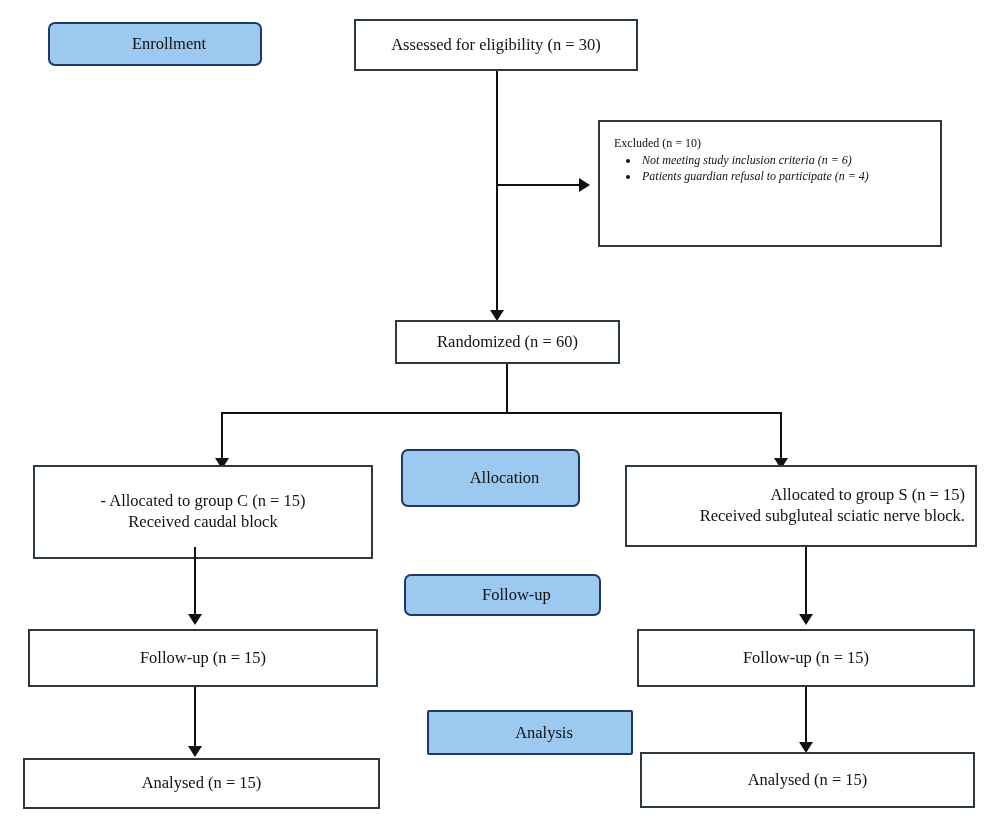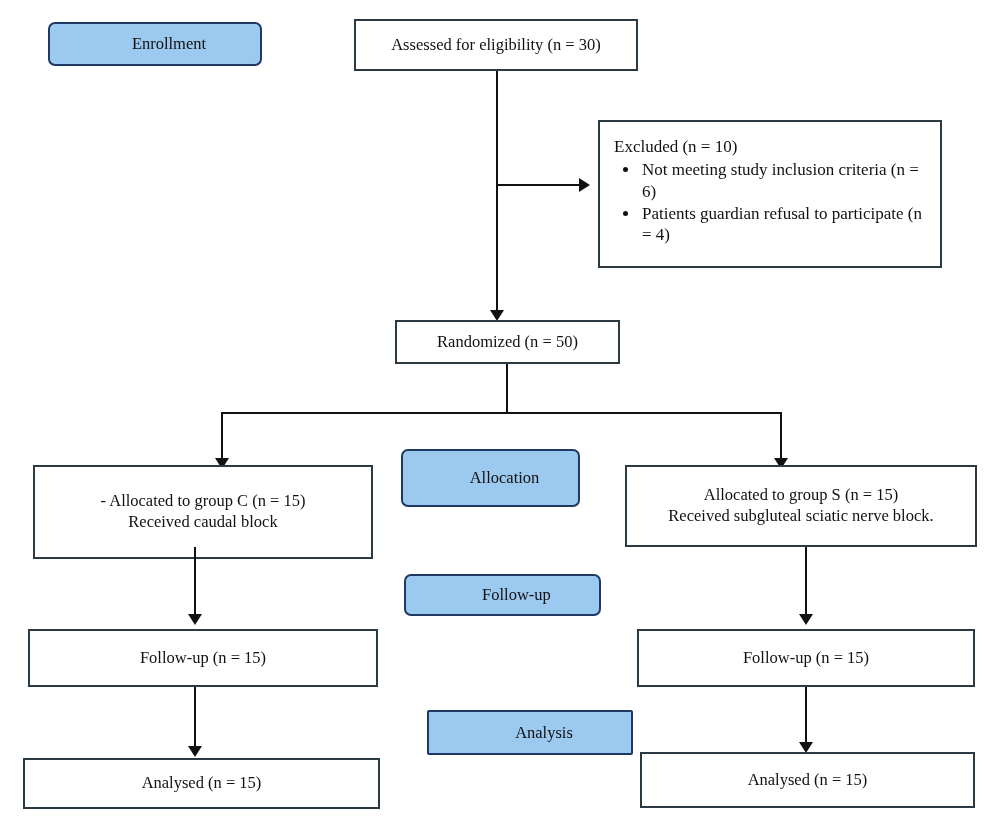--- a/index.html
+++ b/index.html
@@ -60,20 +60,21 @@
     margin: 0 0 2px 0;
   }
   ul.excl-list {
     margin: 0;
     padding: 0 0 0 26px;
     list-style: disc;
   }
   ul.excl-list li {
     margin: 0 0 1px 0;
     padding-left: 2px;
+    font-style: italic;
   }
   .line {
     position: absolute;
     background: #111111;
   }
   .vline { width: 2px; }
   .hline { height: 2px; }
   .arrow-down {
     position: absolute;
     width: 0;
@@ -104,51 +105,51 @@
   <div class="box" style="left:354px; top:19px; width:284px; height:52px;">
     <span class="inner">Assessed for eligibility (n = 30)</span>
   </div>
 
   <div class="line vline" style="left:496px; top:71px; width:2px; height:243px;"></div>
   <div class="arrow-down" style="left:490px; top:310px;"></div>
 
   <div class="line hline" style="left:496px; top:184px; width:84px; height:2px;"></div>
   <div class="arrow-right" style="left:579px; top:178px;"></div>
 
-  <div class="box align-left" style="left:598px; top:120px; width:344px; height:148px; padding:14px 8px 0 10px; font-size:17px;">
+  <div class="box align-left" style="left:598px; top:120px; width:344px; height:127px; padding:14px 8px 0 10px; font-size:12px;">
     <div class="inner" style="padding:0 4px;">
       <span class="excl-title">Excluded (n = 10)</span>
       <ul class="excl-list">
         <li>Not meeting study inclusion criteria (n = 6)</li>
         <li>Patients guardian refusal to participate (n = 4)</li>
       </ul>
     </div>
   </div>
 
   <div class="box" style="left:395px; top:320px; width:225px; height:44px;">
-    <span class="inner">Randomized (n = 50)</span>
+    <span class="inner">Randomized (n = 60)</span>
   </div>
 
   <div class="line vline" style="left:506px; top:364px; width:2px; height:50px;"></div>
   <div class="line hline" style="left:221px; top:412px; width:561px; height:2px;"></div>
   <div class="line vline" style="left:221px; top:412px; width:2px; height:51px;"></div>
   <div class="arrow-down" style="left:215px; top:458px;"></div>
   <div class="line vline" style="left:780px; top:412px; width:2px; height:51px;"></div>
   <div class="arrow-down" style="left:774px; top:458px;"></div>
 
   <div class="stage" style="left:401px; top:449px; width:179px; height:58px;">
     <span>Allocation</span>
   </div>
 
   <div class="box" style="left:33px; top:465px; width:340px; height:94px;">
     <span class="inner lbl-2line">-  Allocated to group C (n = 15)
 Received caudal block</span>
   </div>
 
-  <div class="box" style="left:625px; top:465px; width:352px; height:82px;">
+  <div class="box" style="left:625px; top:465px; width:352px; height:82px;text-align:right;">
     <span class="inner lbl-2line">Allocated to group S (n = 15)
 Received subgluteal sciatic nerve block.</span>
   </div>
 
   <div class="line vline" style="left:194px; top:547px; width:2px; height:71px;"></div>
   <div class="arrow-down" style="left:188px; top:614px;"></div>
   <div class="line vline" style="left:805px; top:547px; width:2px; height:71px;"></div>
   <div class="arrow-down" style="left:799px; top:614px;"></div>
 
   <div class="stage" style="left:404px; top:574px; width:197px; height:42px;">

